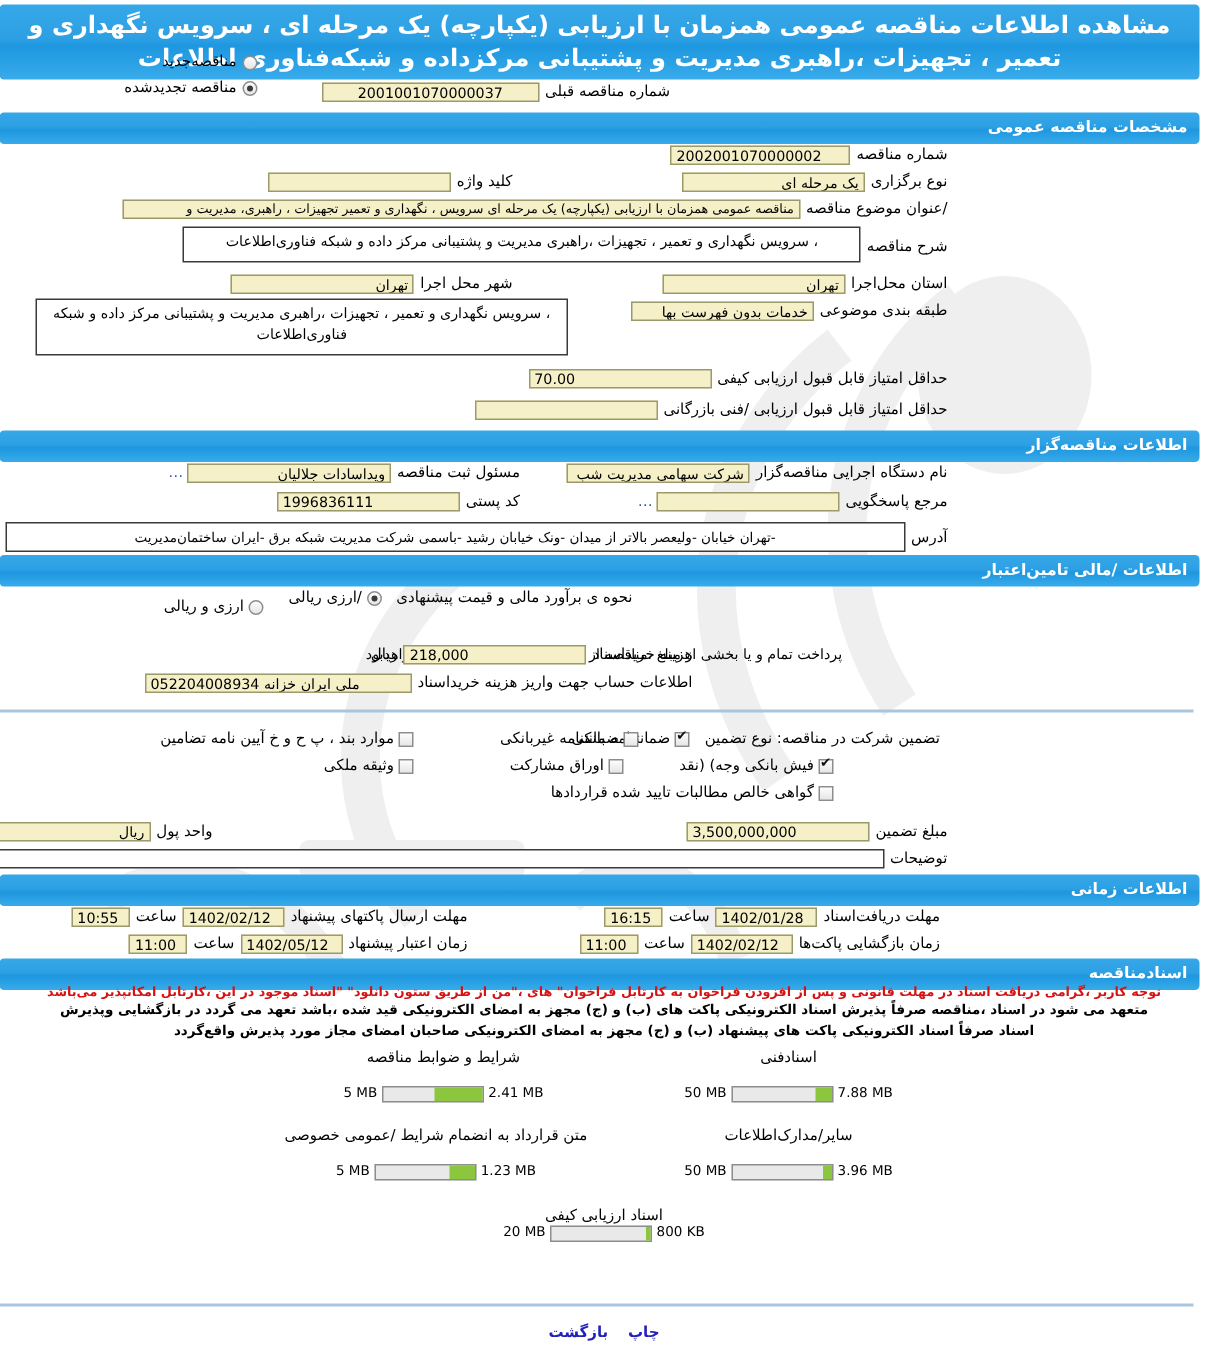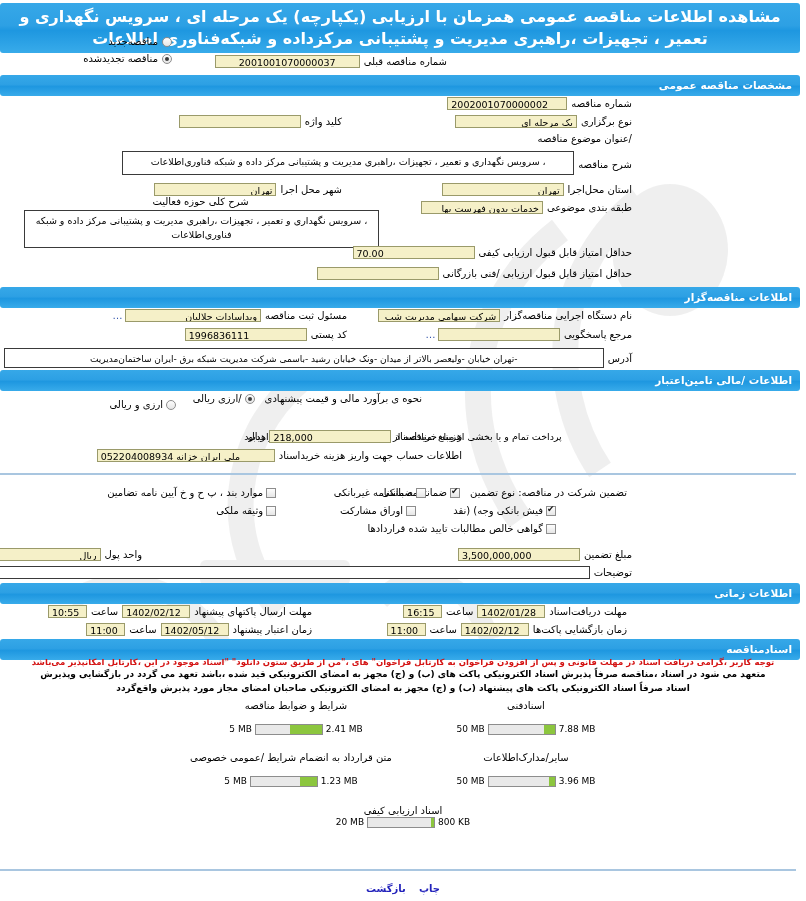--- a/index.html
+++ b/index.html
@@ -182,20 +182,21 @@
       <span class="fld righttext" style="width:122px;">یک مرحله ای</span>
     </div>
 
     <div class="abs row" style="top:112px; right:460px;">
       <span class="lbl">کلید واژه</span>
       <span class="fld" style="width:122px;"></span>
     </div>
 
     <div class="abs row" style="top:130px; right:170px;">
       <span class="lbl">/عنوان  موضوع مناقصه</span>
+      <span class="fld righttext" style="width:452px; font-size:8.5px;">مناقصه عمومی همزمان با ارزیابی (یکپارچه) یک مرحله ای سرویس ، نگهداری و تعمیر تجهیزات ، راهبری، مدیریت و</span>
     </div>
 
     <div class="abs row" style="top:148px; right:170px; align-items:flex-start;">
       <span class="lbl" style="margin-top:8px;">شرح مناقصه</span>
       <span class="box" style="width:452px; height:24px; text-align:center;">، سرویس نگهداری و تعمیر ، تجهیزات ،راهبری مدیریت و  پشتیبانی مرکز داده و  شبکه  فناوری‌اطلاعات</span>
     </div>
 
     <div class="abs row" style="top:180px; right:170px;">
       <span class="lbl">استان محل‌اجرا</span>
       <span class="fld righttext" style="width:122px;">تهران</span>
@@ -205,21 +206,20 @@
       <span class="lbl">شهر محل اجرا</span>
       <span class="fld righttext" style="width:122px;">تهران</span>
     </div>
 
     <div class="abs row" style="top:198px; right:170px;">
       <span class="lbl">طبقه بندی موضوعی</span>
       <span class="fld righttext" style="width:122px;">خدمات بدون فهرست بها</span>
     </div>
 
     <div class="abs" style="top:196px; right:427px; width:357px;">
-      <div class="ctrhead">شرح کلی حوزه فعالیت</div>
       <div class="box" style="width:355px; height:38px; margin-top:3px; text-align:center;">، سرویس نگهداری و تعمیر ، تجهیزات ،راهبری مدیریت و  پشتیبانی مرکز داده و  شبکه  فناوری‌اطلاعات</div>
     </div>
 
     <div class="abs row" style="top:243px; right:170px;">
       <span class="lbl">حداقل  امتیاز قابل قبول  ارزیابی کیفی</span>
       <span class="fld lefttext" style="width:122px;">70.00</span>
     </div>
 
     <div class="abs row" style="top:264px; right:170px;">
       <span class="lbl">حداقل امتیاز قابل قبول  ارزیابی /فنی بازرگانی</span>

